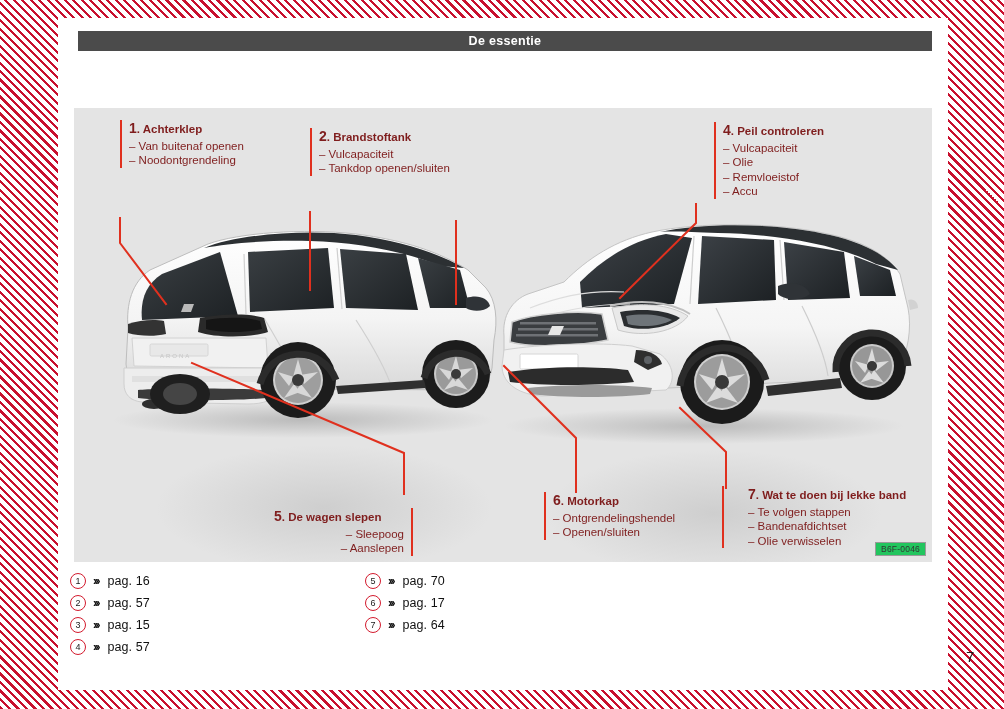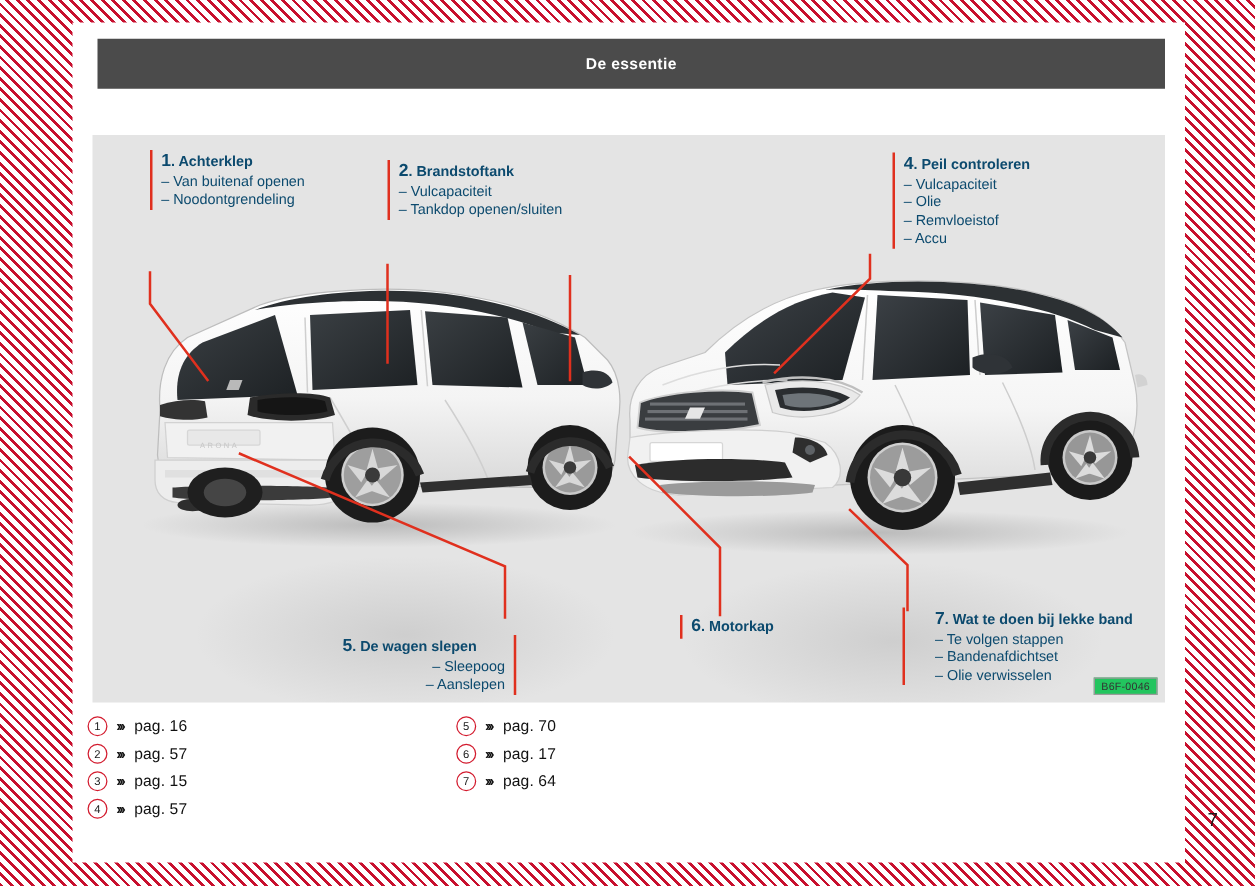--- a/index.html
+++ b/index.html
@@ -27,21 +27,21 @@
     position: absolute;
     left: 58px; top: 18px;
     width: 890px; height: 672px;
     background: #ffffff;
   }
 
   
   #header-band {
     position: absolute;
     left: 78px; top: 31px;
-    width: 854px; height: 40px;
+    width: 854px; height: 20px;
     background: #4b4b4b;
     color: #ffffff;
     font-size: 12.5px;
     font-weight: bold;
     letter-spacing: .3px;
     display: flex;
     align-items: center;
     justify-content: center;
   }
 
@@ -81,21 +81,21 @@
     color: #333;
     padding: 1px 5px 1px 5px;
     letter-spacing: .2px;
     z-index: 40;
   }
 
   
   .callout {
     position: absolute;
     z-index: 30;
-    color: #0c4a6e;
+    color: #7f1d1d;
     line-height: 1.26;
   }
   .callout .c-head {
     font-size: 11.5px;
     font-weight: bold;
     white-space: nowrap;
     margin-bottom: 1px;
   }
   .callout .c-head .c-num {
     font-size: 14px;
@@ -440,20 +440,24 @@
       <ul>
         <li>Sleepoog</li>
         <li>Aanslepen</li>
       </ul>
     </div>
 
     <div class="callout bar-left" style="left:470px; top:384px;">
       <div class="c-head">
         <span class="c-num">6</span><span>. </span><span>Motorkap</span>
       </div>
+      <ul>
+        <li>Ontgrendelingshendel</li>
+        <li>Openen/sluiten</li>
+      </ul>
     </div>
 
     <div class="callout bar-left" style="left:648px; top:378px;padding-left:24px;">
       <div class="c-head">
         <span class="c-num">7</span><span>. </span><span>Wat te doen bij lekke band</span>
       </div>
       <ul>
         <li>Te volgen stappen</li>
         <li>Bandenafdichtset</li>
         <li>Olie verwisselen</li>

